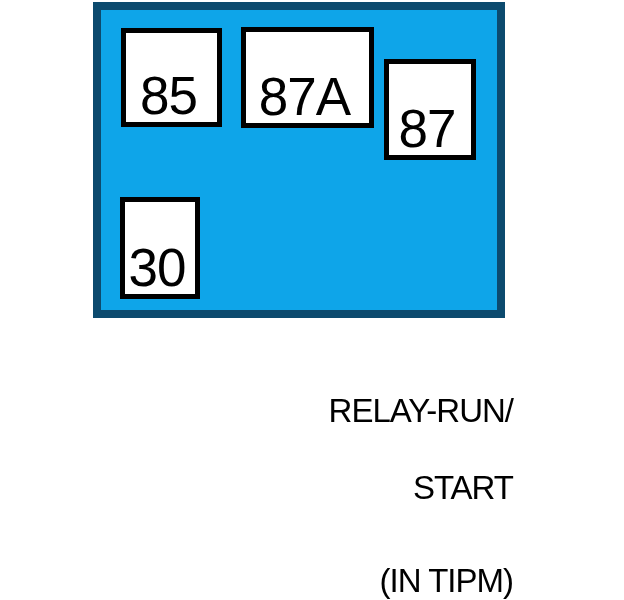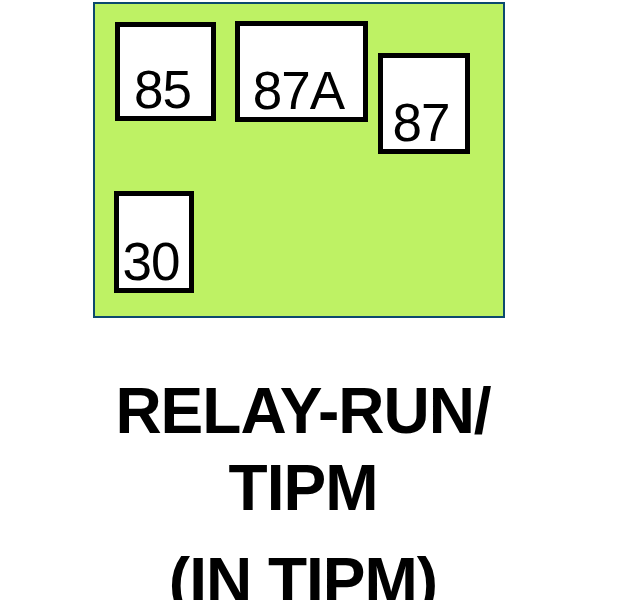--- a/index.html
+++ b/index.html
@@ -16,23 +16,23 @@
     font-family: "Liberation Sans", sans-serif;
     color: #000000;
   }
   
   .relay-outline {
     position: absolute;
     left: 93px;
     top: 2px;
     width: 412px;
     height: 316px;
-    border: 2px solid #0c4a6e;
+    border: 8px solid #0c4a6e;
     box-sizing: border-box;
-    background: #bef264;
+    background: #0ea5e9;
   }
   
   .pin {
     position: absolute;
     border: 5px solid #000000;
     box-sizing: border-box;
     display: flex;
     align-items: flex-end;
     justify-content: center;
     background: #ffffff;
@@ -48,23 +48,23 @@
   .pin-85  { left: 20px;  top: 18px;  width: 101px; height: 99px;  }
   .pin-87a { left: 140px; top: 17px;  width: 133px; height: 101px; }
   .pin-87  { left: 283px; top: 17px;  width: 92px; height: 101px; margin-top: 32px; }
   .pin-30  { left: 19px;  top: 187px; width: 80px; height: 102px; }
   .pin-86  { left: 282px; top: 188px; width: 103px; height: 98px;  }
   
   .caption-line {
     position: absolute;
     left: 93px;
     width: 420px;
-    text-align: center;
-    font-size: 64px;
-    font-weight: 700;
+    text-align: right;
+    font-size: 33px;
+    font-weight: 400;
     line-height: 52px;
     letter-spacing: -1px;
     white-space: nowrap;
   }
   .caption-1 { top: 385px; }
   .caption-2 { top: 462px; }
   .caption-3 { top: 555px; }
 </style>
 </head>
 <body>
@@ -87,17 +87,17 @@
 
     <div class="pin pin-30">
       <span class="pin-label">30</span>
     </div>
 
 
   </div>
 
   <div class="caption-line caption-1">RELAY-RUN/</div>
 
-  <div class="caption-line caption-2">TIPM</div>
+  <div class="caption-line caption-2">START</div>
 
   <div class="caption-line caption-3">(IN TIPM)</div>
 
 </div>
 
 </body></html>

